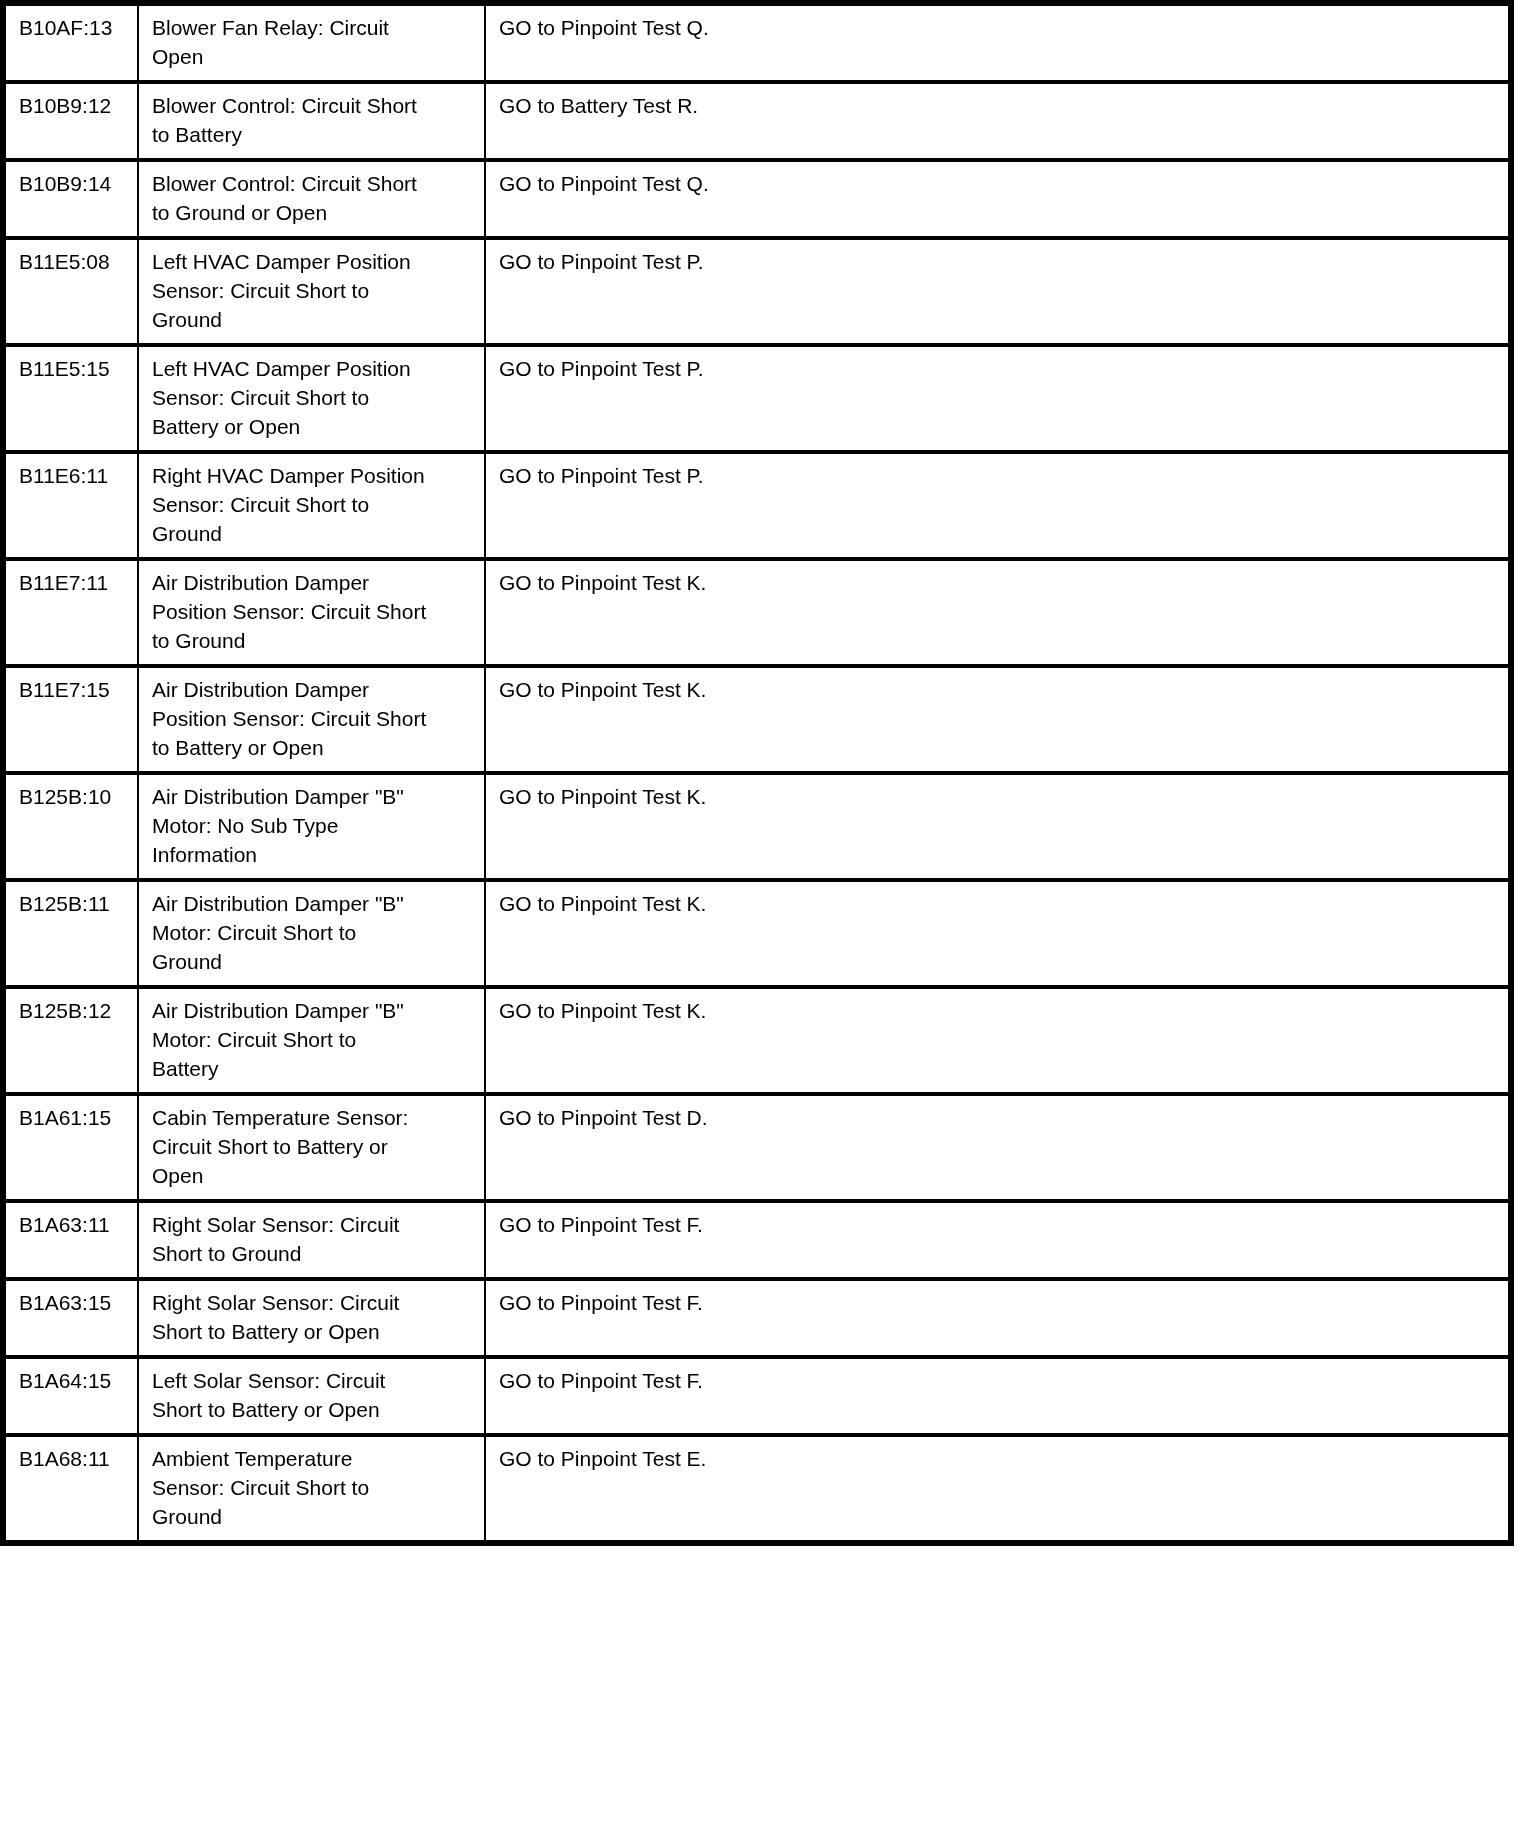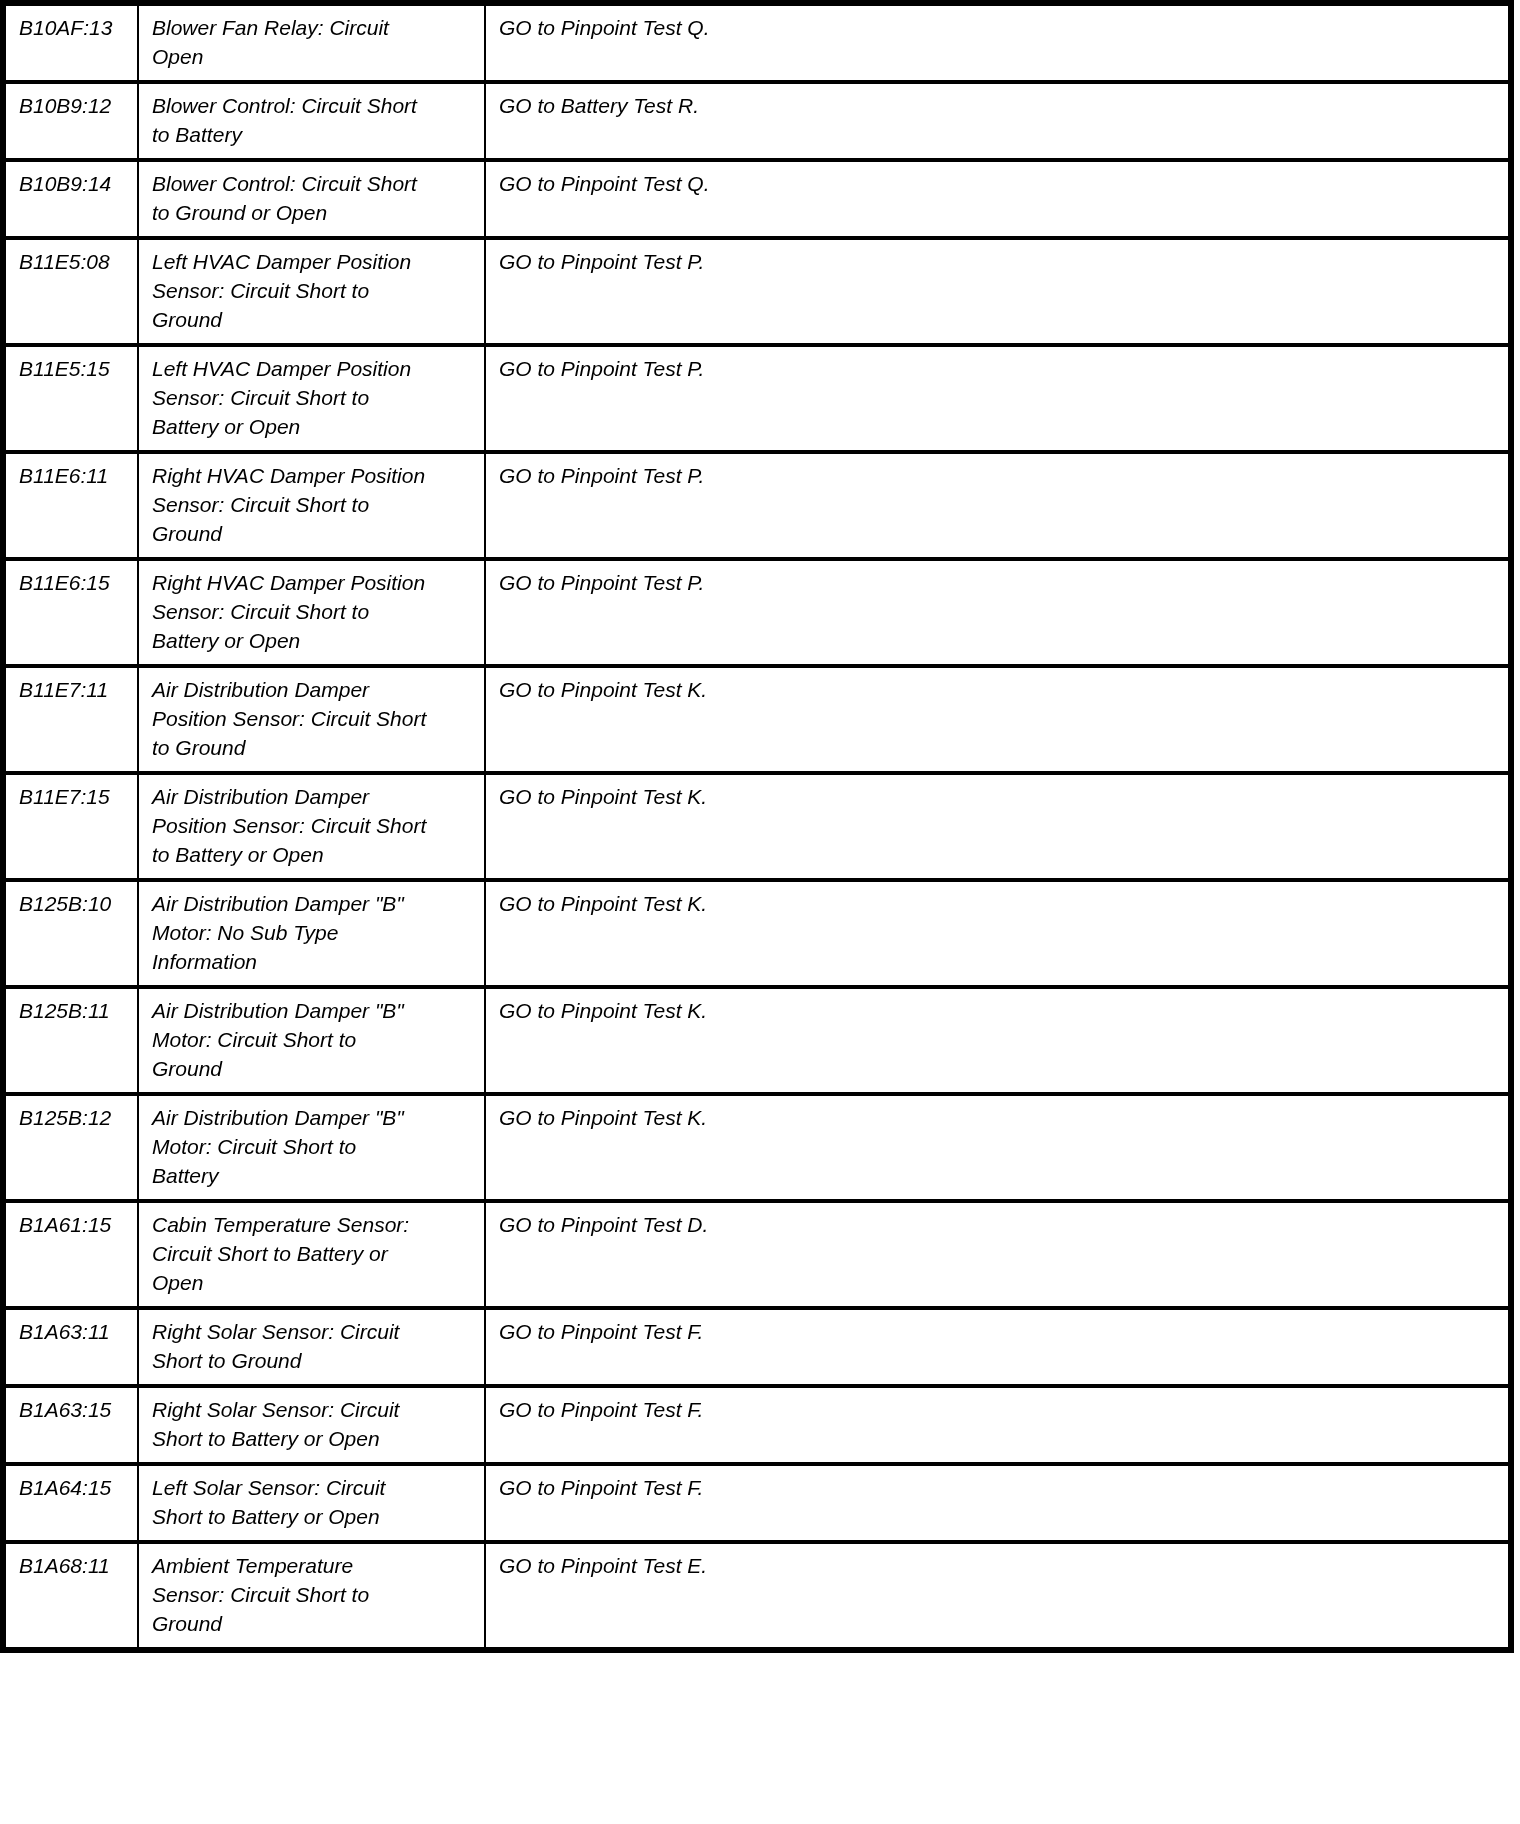--- a/index.html
+++ b/index.html
@@ -13,21 +13,20 @@
     box-sizing: border-box;
     background: #ffffff;
     overflow: hidden;
   }
   table.dtc-table {
     border-collapse: collapse;
     table-layout: fixed;
     width: 1514px;
     margin: 0;
     border: 6px solid #000000;
-    font-style: italic;
   }
   col.col-code   { width: 135px; }
   col.col-desc   { width: 347px; }
   col.col-action { width: auto;  }
   td {
     vertical-align: top;
     font-family: "Liberation Sans", sans-serif;
     font-size: 21px;
     line-height: 29px;
     color: #000000;
@@ -89,27 +88,20 @@
           <td class="cell-action">GO to Pinpoint Test P.</td>
         </tr>
         <tr>
           <td class="cell-code">B11E6:11</td>
           <td class="cell-description">Right HVAC Damper Position
 Sensor: Circuit Short to
 Ground</td>
           <td class="cell-action">GO to Pinpoint Test P.</td>
         </tr>
         <tr>
-          <td class="cell-code">B11E6:15</td>
-          <td class="cell-description">Right HVAC Damper Position
-Sensor: Circuit Short to
-Battery or Open</td>
-          <td class="cell-action">GO to Pinpoint Test P.</td>
-        </tr>
-        <tr>
           <td class="cell-code">B11E7:11</td>
           <td class="cell-description">Air Distribution Damper
 Position Sensor: Circuit Short
 to Ground</td>
           <td class="cell-action">GO to Pinpoint Test K.</td>
         </tr>
         <tr>
           <td class="cell-code">B11E7:15</td>
           <td class="cell-description">Air Distribution Damper
 Position Sensor: Circuit Short

